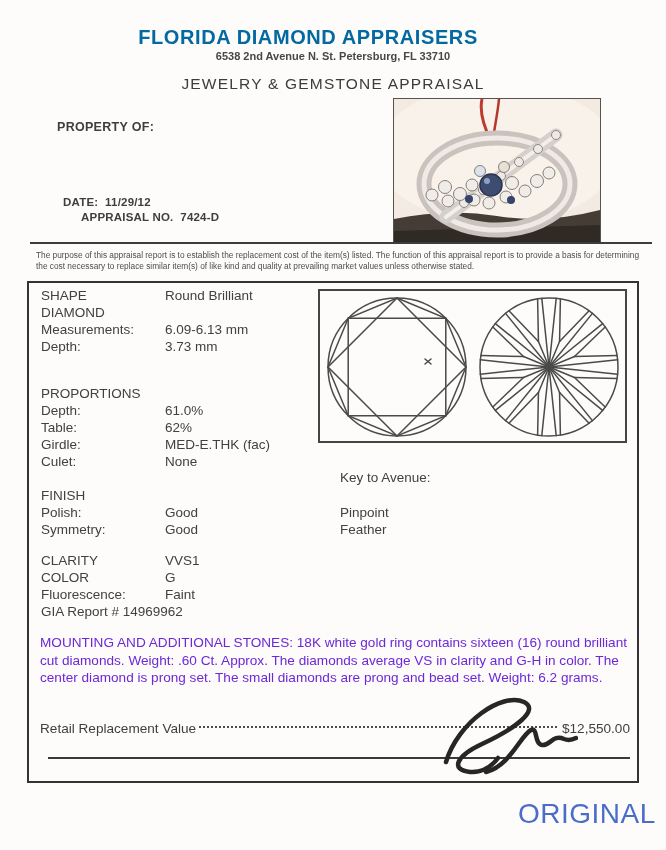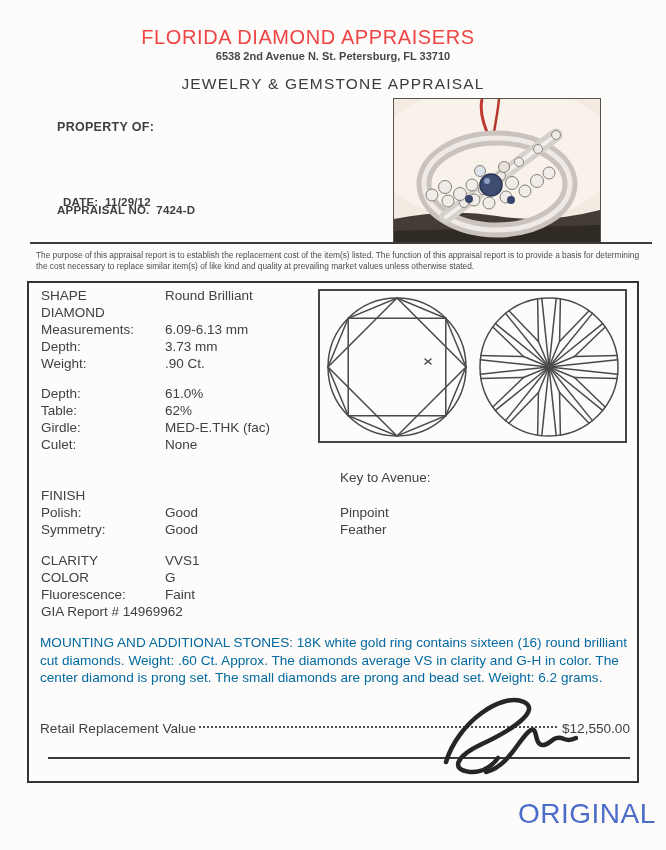--- a/index.html
+++ b/index.html
@@ -5,47 +5,47 @@
   html,body{margin:0;padding:0;}
   body{
     width:666px;height:850px;position:relative;overflow:hidden;
     background:#fdfcfa;
     font-family:"Liberation Sans",sans-serif;
     color:#3e3e3e;
   }
   .abs{position:absolute;}
   
   .biz-name{left:0;top:26px;width:616px;text-align:center;
-    font-size:20px;font-weight:normal;letter-spacing:.6px;color:#ef4444;}
+    font-size:20px;font-weight:bold;letter-spacing:.6px;color:#0369a1;}
   .biz-addr{left:0;top:50px;width:666px;text-align:center;
     font-size:11px;font-weight:bold;color:#474747;}
   .doc-title{left:0;top:75px;width:666px;text-align:center;
     font-size:15.5px;font-weight:normal;letter-spacing:1.2px;color:#3c3c3c;}
   
   .property-of{left:57px;top:120px;font-size:12.5px;font-weight:bold;letter-spacing:.3px;}
   .meta-line{left:57px;font-size:11.5px;font-weight:bold;letter-spacing:.2px;}
-  .meta-date{top:196px;margin-left:6px;} .meta-apprno{top:204px;}
+  .meta-date{top:196px;margin-left:6px;} .meta-apprno{top:211px;margin-left:24px;}
   
   .photo{left:393px;top:98px;width:206px;height:143px;border:1px solid #56524c;box-sizing:content-box;}
   
   .rule-top{left:30px;top:242px;width:622px;height:0;border-top:2px solid #3d3d3d;}
   .disclaimer{left:36px;top:250px;width:606px;font-size:8.3px;line-height:10.5px;color:#4c4c4c;}
   
   .main-box{left:27px;top:281px;width:608px;height:498px;border:2px solid #333;}
   .sec{left:41px;width:290px;}
   .sec .row{display:flex;font-size:13.5px;line-height:17px;color:#414141;}
   .sec .row .lbl{width:124px;flex:none;}
   .sec-diamond{top:287px;} .sec-prop{top:385px;} .sec-finish{top:487px;} .sec-grades{top:552px;}
   .gia-line{font-size:13.5px;line-height:17px;color:#414141;}
   
   .diagram-box{left:318px;top:289px;width:305px;height:150px;border:2px solid #454545;background:#fdfcfa;}
   .key-title{left:340px;top:470px;font-size:13.5px;color:#414141;}
   .key-items{left:340px;top:504px;font-size:13.5px;line-height:17px;color:#414141;}
   
-  .mounting{left:40px;top:634px;width:592px;font-size:13.6px;line-height:17.6px;color:#0369a1;}
+  .mounting{left:40px;top:634px;width:592px;font-size:13.6px;line-height:17.6px;color:#6d28d9;}
   
   .value-line{left:40px;top:721px;width:590px;display:flex;align-items:center;
     font-size:13.6px;color:#3f3f3f;}
   .value-line .dots{flex:1;border-bottom:2.4px dotted #4c4c4c;margin:0 5px 3px 3px;}
   .cert-line{left:40px;top:757px;width:590px;display:flex;align-items:flex-end;
     font-size:13.6px;color:#3f3f3f;}
   .cert-line .sig-rule{flex:1;border-bottom:2px solid #3a3a3a;margin:0 0 1px 8px;}
   .signature{left:436px;top:692px;width:142px;height:90px;z-index:6;}
   
   .stamp{left:518px;top:798px;font-size:28px;letter-spacing:.5px;color:#4b6dca;}
@@ -135,27 +135,26 @@
       <span class="lbl">DIAMOND</span>
     </div>
   <div class="row">
       <span class="lbl">Measurements:</span>
       <span>6.09-6.13 mm</span>
     </div>
   <div class="row">
       <span class="lbl">Depth:</span>
       <span>3.73 mm</span>
     </div>
-  <div class="row">
-      <span class="lbl">Weight:</span>
-      <span>.90 Ct.</span>
-    </div>
 </div>
 
 <div class="abs sec sec-prop">
+  <div class="row">
+      <span class="lbl">PROPORTIONS</span>
+    </div>
   <div class="row">
       <span class="lbl">Depth:</span>
       <span>61.0%</span>
     </div>
   <div class="row">
       <span class="lbl">Table:</span>
       <span>62%</span>
     </div>
   <div class="row">
       <span class="lbl">Girdle:</span>

